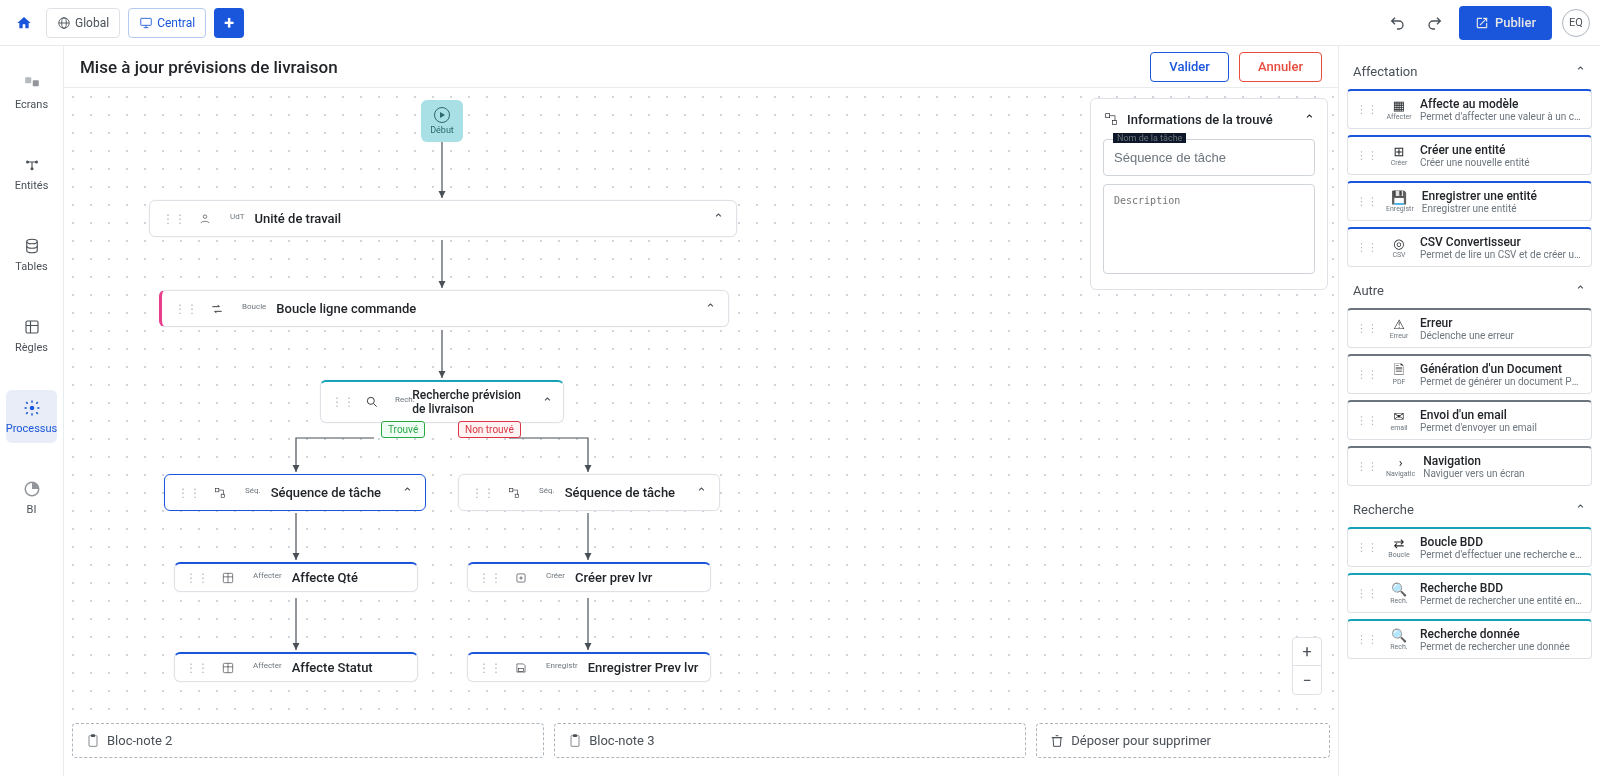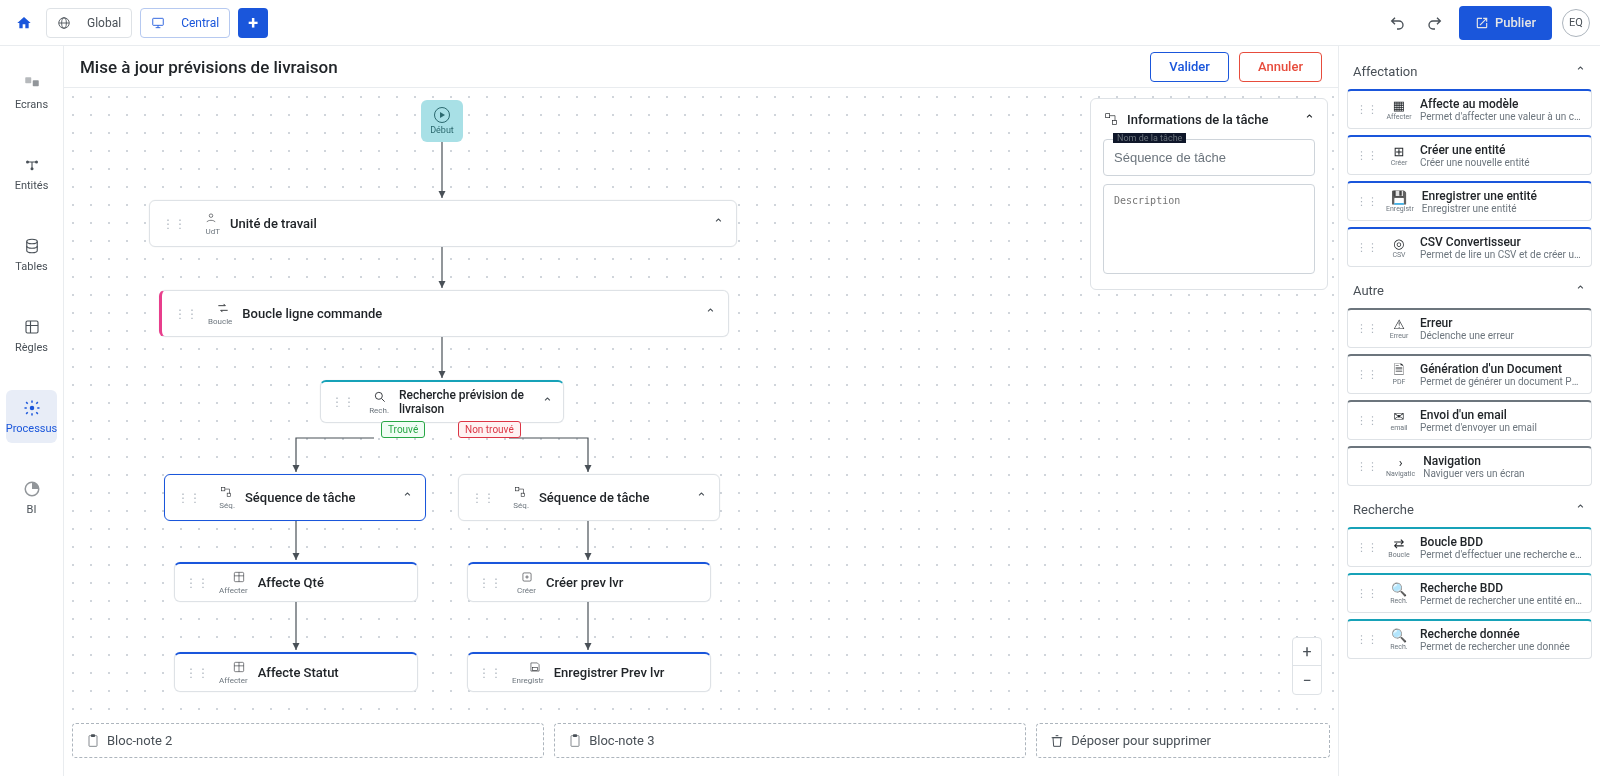--- a/index.html
+++ b/index.html
@@ -1,21 +1,21 @@
 <!DOCTYPE html>
 <html><head>
 <meta charset="utf-8">
 <style>
 * { box-sizing: border-box; margin: 0; padding: 0; }
 body { font-family: -apple-system, BlinkMacSystemFont, "Segoe UI", Roboto, Arial, sans-serif; font-size: 13px; color: #212529; background: #fff; width: 1600px; height: 776px; overflow: hidden; }
 
 
 .topbar { height: 46px; display: flex; align-items: center; padding: 0 10px; border-bottom: 1px solid #e9ecef; }
 .home-btn { width: 28px; height: 28px; display: flex; align-items: center; justify-content: center; color: #1a56db; margin-right: 8px; cursor: pointer; }
-.chip { height: 30px; border: 1px solid #dee2e6; border-radius: 4px; display: flex; align-items: center; padding: 0 10px; margin-right: 8px; color: #495057; cursor: pointer; gap: 16px; font-size: 12px; }
+.chip { height: 30px; border: 1px solid #dee2e6; border-radius: 4px; display: flex; align-items: center; padding: 0 10px; margin-right: 8px; color: #495057; cursor: pointer; gap: 4px; font-size: 12px; }
 .chip.central { color: #1a56db; border-color: #b6c9f0; }
 .add-btn { width: 30px; height: 30px; background: #1a56db; border-radius: 4px; color: #fff; display: flex; align-items: center; justify-content: center; cursor: pointer; font-size: 18px; font-weight: bold; }
 .topbar-right { margin-left: auto; display: flex; align-items: center; gap: 10px; }
 .undo-btn, .redo-btn { width: 28px; height: 28px; display: flex; align-items: center; justify-content: center; color: #495057; cursor: pointer; }
 .publish-btn { background: #1a56db; color: #e5e5e5; border-radius: 4px; height: 34px; padding: 0 16px; display: flex; align-items: center; gap: 6px; cursor: pointer; font-weight: 500; }
 .avatar { width: 28px; height: 28px; border-radius: 50%; border: 1px solid #adb5bd; display: flex; align-items: center; justify-content: center; font-size: 11px; color: #495057; }
 
 
 .left-sidebar { position: absolute; top: 46px; left: 0; width: 64px; height: 730px; border-right: 1px solid #e9ecef; display: flex; flex-direction: column; align-items: center; padding-top: 20px; gap: 28px; }
 .sidebar-item { display: flex; flex-direction: column; align-items: center; gap: 4px; color: #495057; cursor: pointer; width: 100%; padding: 8px 0; }
@@ -33,21 +33,21 @@
 
 .canvas { position: absolute; top: 88px; left: 64px; right: 262px; bottom: 65px; background-image: radial-gradient(circle, #d0d5db 1px, transparent 1px); background-size: 18px 18px; overflow: hidden; }
 
 .zoom-controls { position: absolute; right: 16px; bottom: 16px; display: flex; flex-direction: column; border: 1px solid #dee2e6; border-radius: 4px; background: #fff; }
 .zoom-btn { width: 28px; height: 28px; display: flex; align-items: center; justify-content: center; cursor: pointer; font-size: 16px; color: #495057; }
 .zoom-btn:first-child { border-bottom: 1px solid #dee2e6; }
 
 
 .node { position: absolute; background: #fff; border: 1px solid #dee2e6; border-radius: 6px; display: flex; align-items: center; padding: 10px 12px; gap: 10px; box-shadow: 0 0 0 0.5px rgba(0,0,0,0.03); }
 .node .drag-handle { color: #adb5bd; cursor: grab; font-size: 12px; }
-.node .node-icon-stack { display: flex; flex-direction: column; align-items: flex-end; gap: 2px; min-width: 24px; }
+.node .node-icon-stack { display: flex; flex-direction: row; align-items: flex-start; gap: 16px; min-width: 24px; }
 .node .node-icon { width: 18px; height: 14px; display: flex; align-items: center; justify-content: center; }
 .node .node-icon-label { font-size: 8px; color: #6c757d; }
 .node .node-label { font-weight: 500; font-size: 13px; }
 .node .collapse-icn { margin-left: auto; color: #495057; cursor: pointer; }
 
 .node.mini { padding: 6px 10px; }
 .node.selected { border-color: #1a56db; }
 .node.top-blue { border-top: 2.5px solid #1a56db; }
 .node.left-pink { border-left: 3px solid #e83e8c; }
 .node.top-teal { border-top: 2.5px solid #17a2b8; }
@@ -374,21 +374,21 @@
     <span class="node-label">Enregistrer Prev lvr</span>
   </div>
 
   <div class="info-panel">
     <div class="info-panel-header">
       <svg width="16" height="16" viewBox="0 0 24 24">
           <rect x="4" y="4" width="6" height="6" fill="none" stroke="currentColor"></rect>
           <rect x="14" y="14" width="6" height="6" fill="none" stroke="currentColor"></rect>
           <path d="M10 7h8v8" fill="none" stroke="currentColor"></path>
         </svg>
-      <span>Informations de la tâche</span>
+      <span>Informations de la trouvé</span>
       <span class="collapse-icn">⌃</span>
     </div>
     <div class="input-group">
       <span class="input-label">Nom de la tâche</span>
       <input class="input-field" value="Séquence de tâche" style="">
     </div>
     <textarea class="textarea-field" placeholder="Description" style=""></textarea>
   </div>
 
   <div class="zoom-controls">

